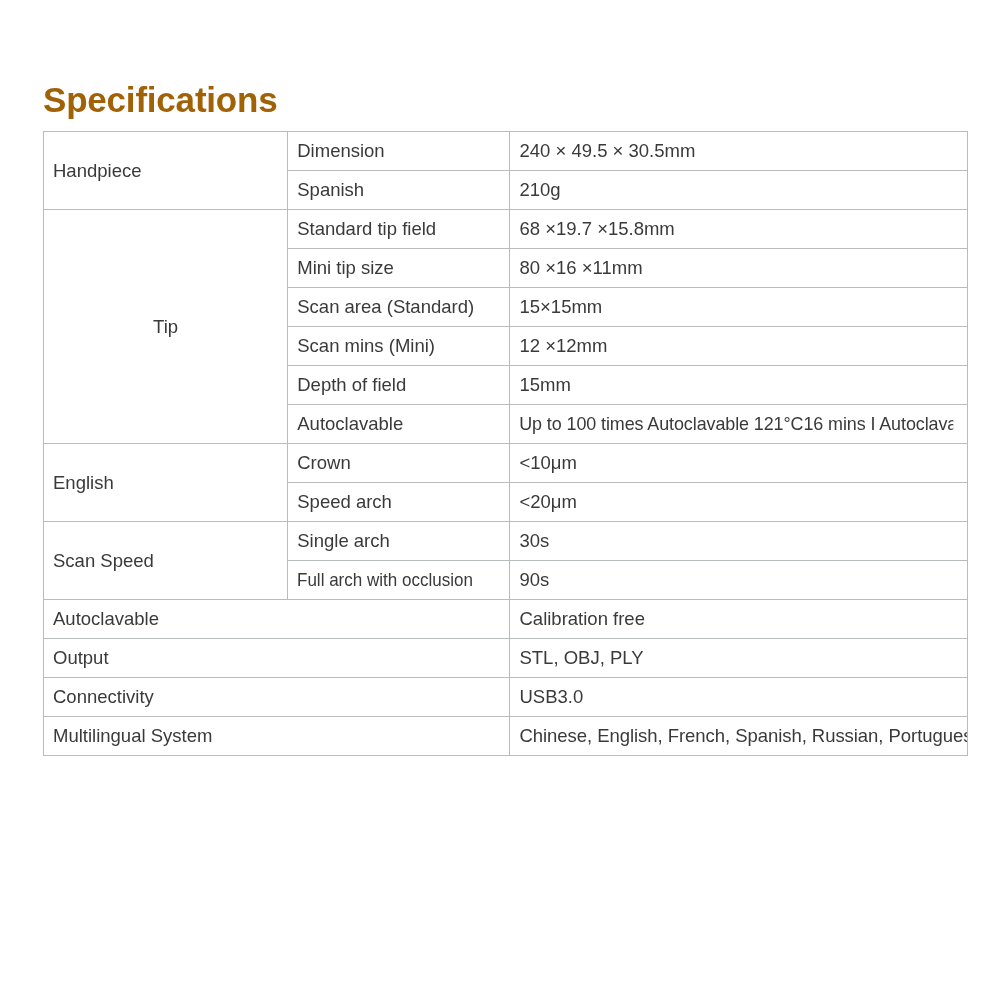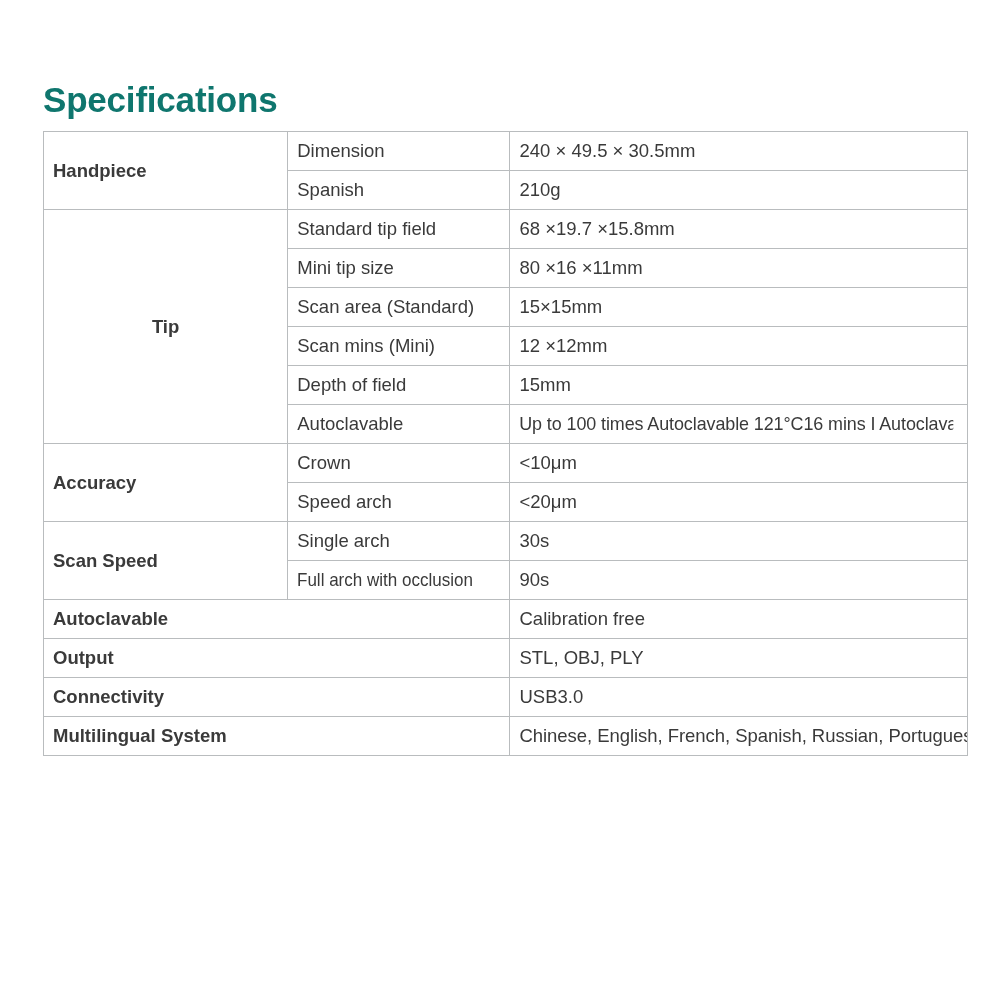--- a/index.html
+++ b/index.html
@@ -22,21 +22,21 @@
     background: #ffffff;
   }
 
   .page-title {
     position: absolute;
     left: 43px;
     top: 58px;
     font-size: 35px;
     font-weight: bold;
     letter-spacing: -0.2px;
-    color: #0f766e;
+    color: #a16207;
     line-height: 1.1;
     white-space: nowrap;
   }
 
   .spec-table {
     position: absolute;
     left: 43px;
     top: 131px;
     width: 925px;
     border-collapse: collapse;
@@ -56,21 +56,20 @@
 
   
   .col-group  { width: 244px; }
   .col-sub    { width: 222px; }
   .col-value  { width: 457px; }
 
   td.group-cell {
     text-align: center;
     padding-left: 0;
     padding-right: 0;
-    font-weight: bold;
   }
   td.group-cell.left-align {
     text-align: left;
     padding-left: 9px;
   }
 
   tr.row-std td { height: 38px; }
 
   
   .tiny {
@@ -138,21 +137,21 @@
       <tr class="row-std">
         <td>Depth of field</td>
         <td class="value-indent">15mm</td>
       </tr>
       <tr class="row-std">
         <td>Autoclavable</td>
         <td class="value-indent tiny">Up to 100 times Autoclavable 121°C16 mins I Autoclavable 134°C 4 mins</td>
       </tr>
 
       <tr class="row-std">
-        <td class="group-cell left-align" rowspan="2">Accuracy</td>
+        <td class="group-cell left-align" rowspan="2">English</td>
         <td>Crown</td>
         <td class="value-indent">&lt;10μm</td>
       </tr>
       <tr class="row-std">
         <td>Speed arch</td>
         <td class="value-indent">&lt;20μm</td>
       </tr>
 
       <tr class="row-std">
         <td class="group-cell left-align" rowspan="2">Scan Speed</td>

